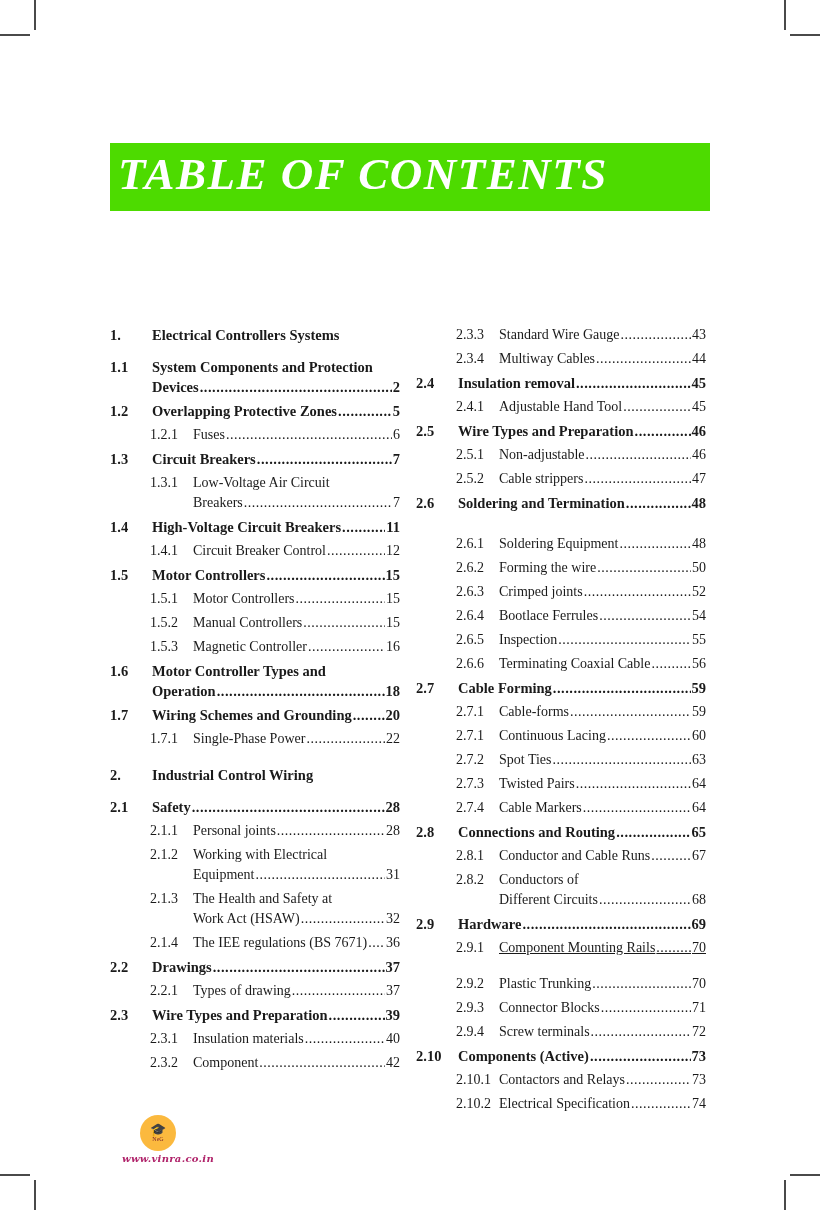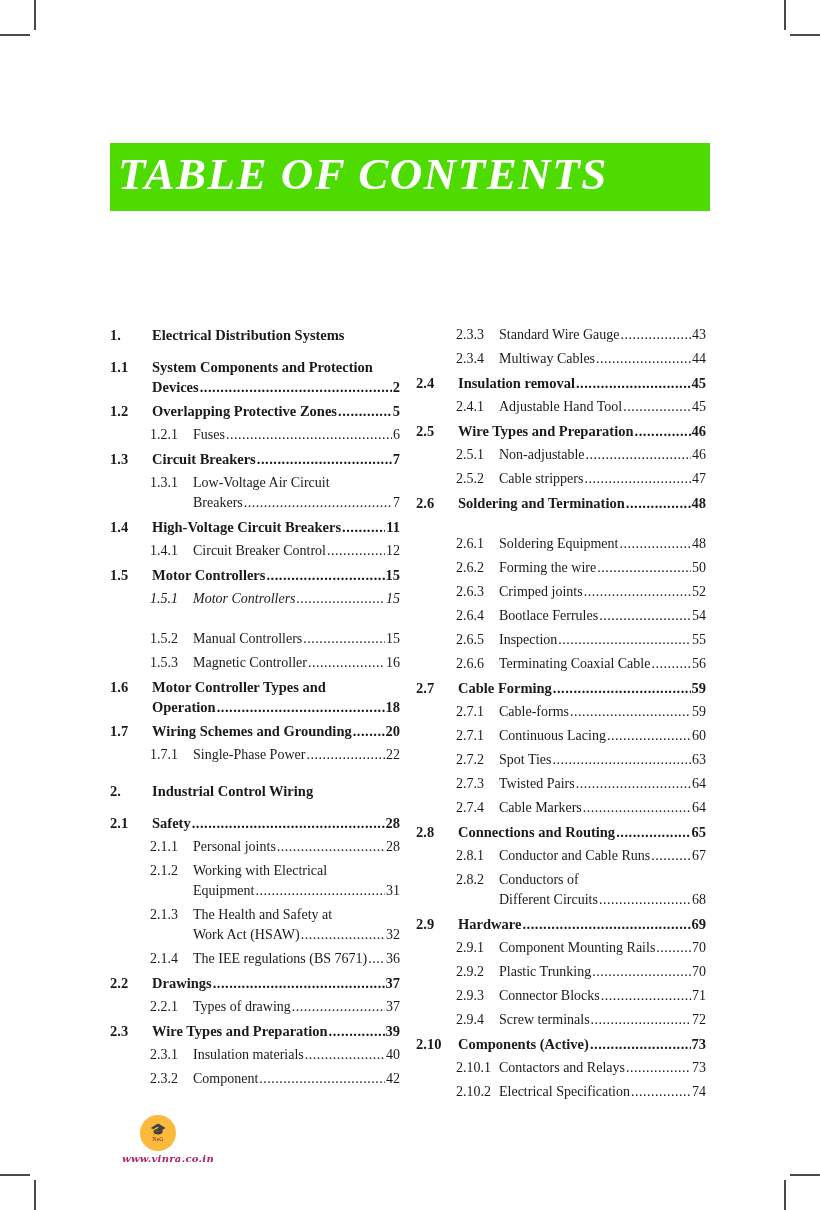--- a/index.html
+++ b/index.html
@@ -80,21 +80,21 @@
 
 <div class="banner">
   <div class="banner-title">TABLE OF CONTENTS</div>
 </div>
 
 <div class="col left" id="col-left">
     <div class="entry chapter" style="margin-bottom: 12px;">
       <span class="num">1.</span>
       <span class="body">
         <div class="line">
-          <span class="title">Electrical Distribution Systems</span>
+          <span class="title">Electrical Controllers Systems</span>
         </div>
       </span>
     </div>
     <div class="entry section" style="margin-bottom: 4px;">
       <span class="num">1.1</span>
       <span class="body">
         <div class="line">
           <span class="title">System Components and Protection</span>
         </div>
         <div class="line">
@@ -170,21 +170,21 @@
     <div class="entry section" style="margin-bottom: 4px;">
       <span class="num">1.5</span>
       <span class="body">
         <div class="line">
           <span class="title">Motor Controllers</span>
           <span class="dots"></span>
           <span class="page">15</span>
         </div>
       </span>
     </div>
-    <div class="entry sub" style="margin-bottom: 20px; font-style: italic;">
+    <div class="entry sub" style="margin-bottom: 4px;">
       <span class="num">1.5.1</span>
       <span class="body">
         <div class="line">
           <span class="title">Motor Controllers</span>
           <span class="dots"></span>
           <span class="page">15</span>
         </div>
       </span>
     </div>
     <div class="entry sub" style="margin-bottom: 4px;">
@@ -592,21 +592,21 @@
     <div class="entry section" style="margin-bottom: 4px;">
       <span class="num">2.9</span>
       <span class="body">
         <div class="line">
           <span class="title">Hardware</span>
           <span class="dots"></span>
           <span class="page">69</span>
         </div>
       </span>
     </div>
-    <div class="entry sub" style="margin-bottom: 4px;">
+    <div class="entry sub" style="margin-bottom: 16px; text-decoration: underline;">
       <span class="num">2.9.1</span>
       <span class="body">
         <div class="line">
           <span class="title">Component Mounting Rails</span>
           <span class="dots"></span>
           <span class="page">70</span>
         </div>
       </span>
     </div>
     <div class="entry sub" style="margin-bottom: 4px;">

